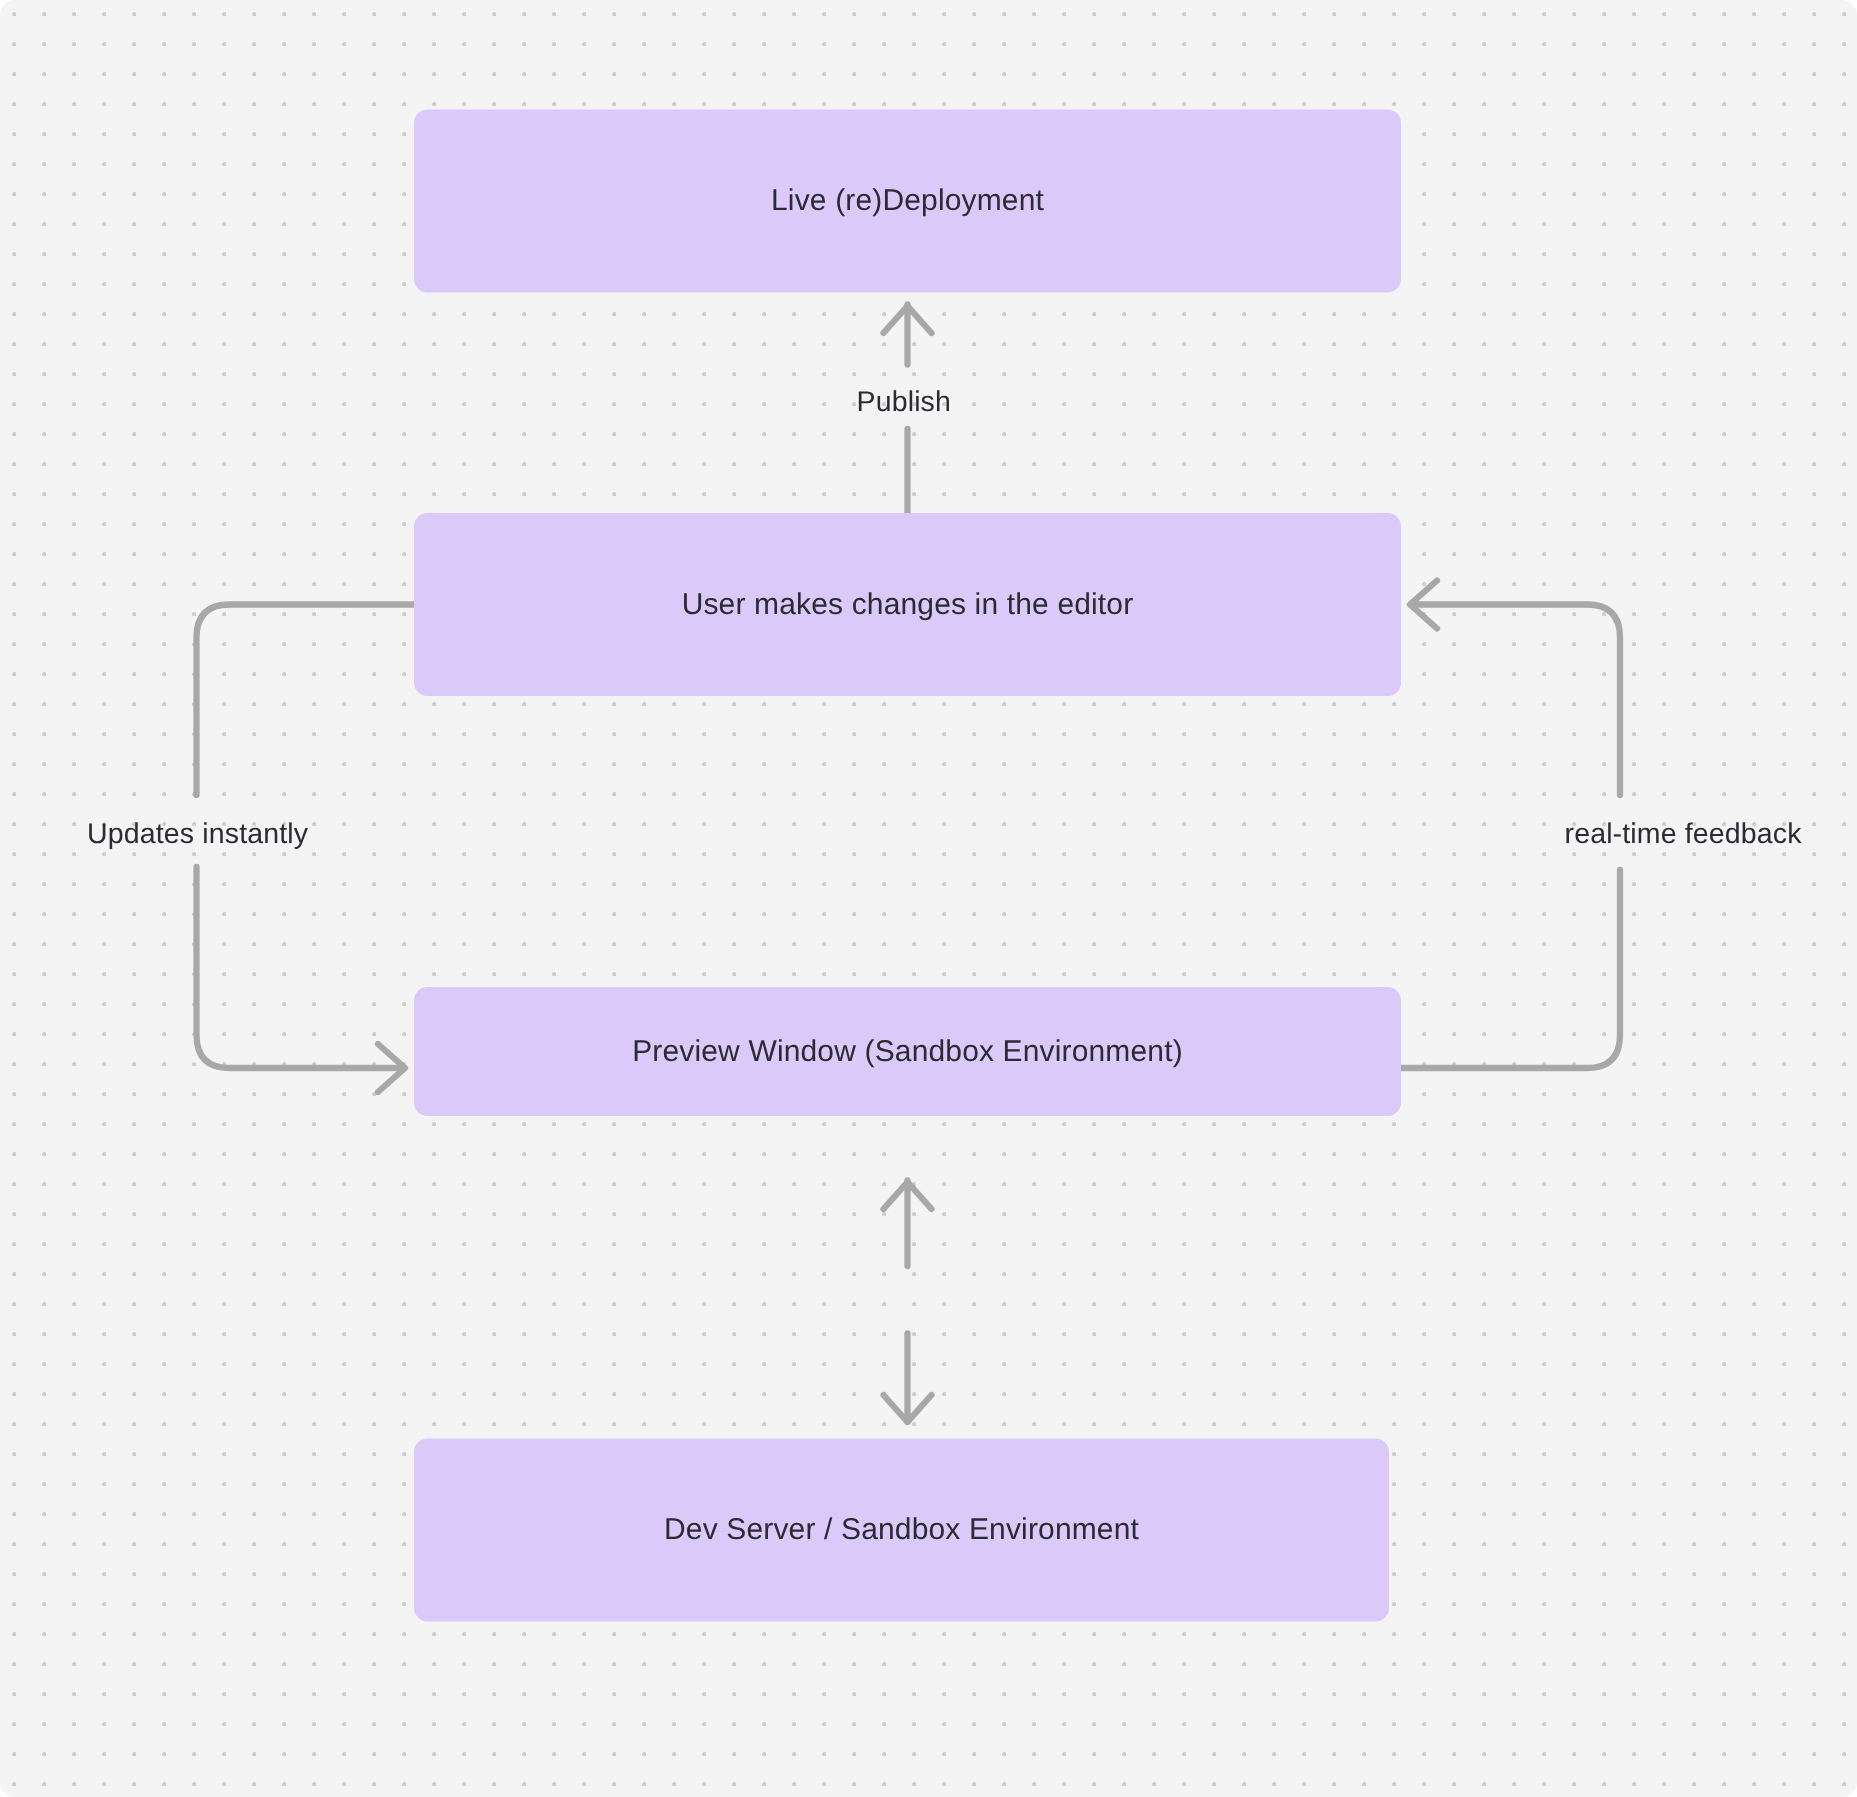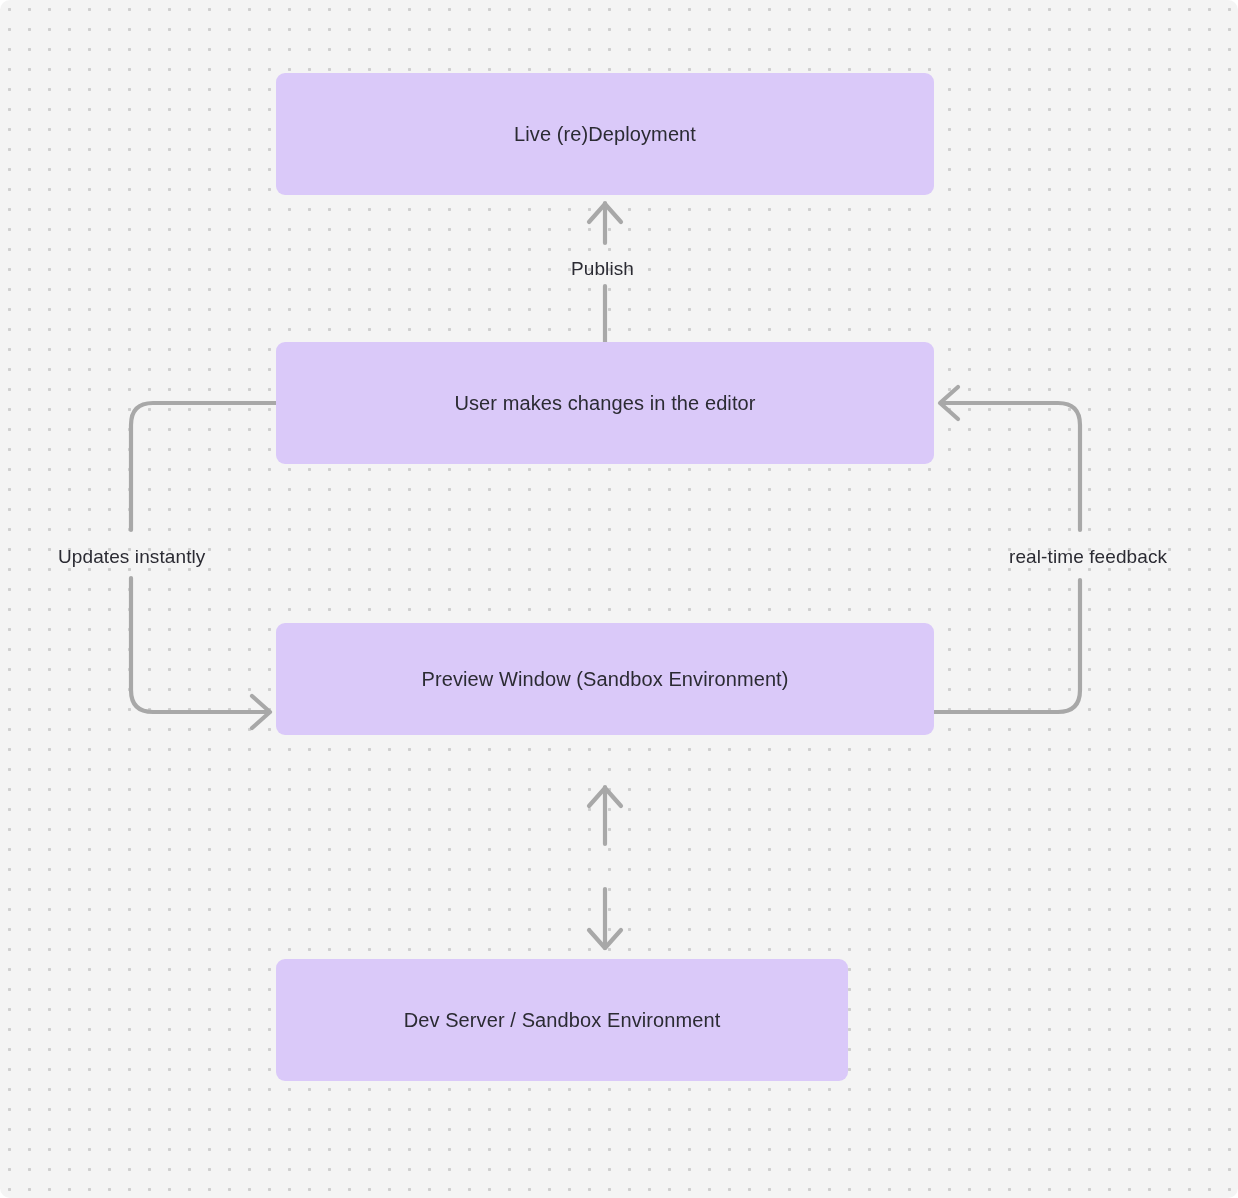--- a/index.html
+++ b/index.html
@@ -50,36 +50,36 @@
     line-height: 1.3;
     color: #2b2b33;
     text-align: center;
     letter-spacing: 0.1px;
     padding: 0 14px;
     user-select: none;
   }
 
   #node-live      { left: 276px; top: 73px;  width: 658px; height: 122px; }
   #node-user      { left: 276px; top: 342px; width: 658px; height: 122px; }
-  #node-preview   { left: 276px; top: 623px; width: 658px; height: 112px; }
-  #node-devserver { left: 276px; top: 959px; width: 572px; height: 122px; align-items: center; }
+  #node-preview   { left: 276px; top: 658px; width: 658px; height: 86px; }
+  #node-devserver { left: 276px; top: 959px; width: 650px; height: 122px; align-items: center; }
 
   
   .edge-label {
     position: absolute;
     font-size: 19px;
     color: #2b2b33;
     white-space: nowrap;
     user-select: none;
     letter-spacing: 0.1px;
   }
   #label-publish       { left: 571px; top: 258px; }
   #label-spun          { left: 416px; top: 855px; }
   #label-updates       { left: 58px;  top: 546px; }
-  #label-realtime      { left: 1009px; top: 546px; }
+  #label-realtime      { left: 1043px; top: 546px; }
 </style>
 </head>
 <body>
 
 <div id="canvas">
 
   <svg id="edges" viewBox="0 0 1238 1198" width="1238" height="1198" xmlns="http://www.w3.org/2000/svg" aria-hidden="true">
 
     <g fill="none" stroke="#a8a8a8" stroke-width="4.2" stroke-linecap="round" stroke-linejoin="round">
 

